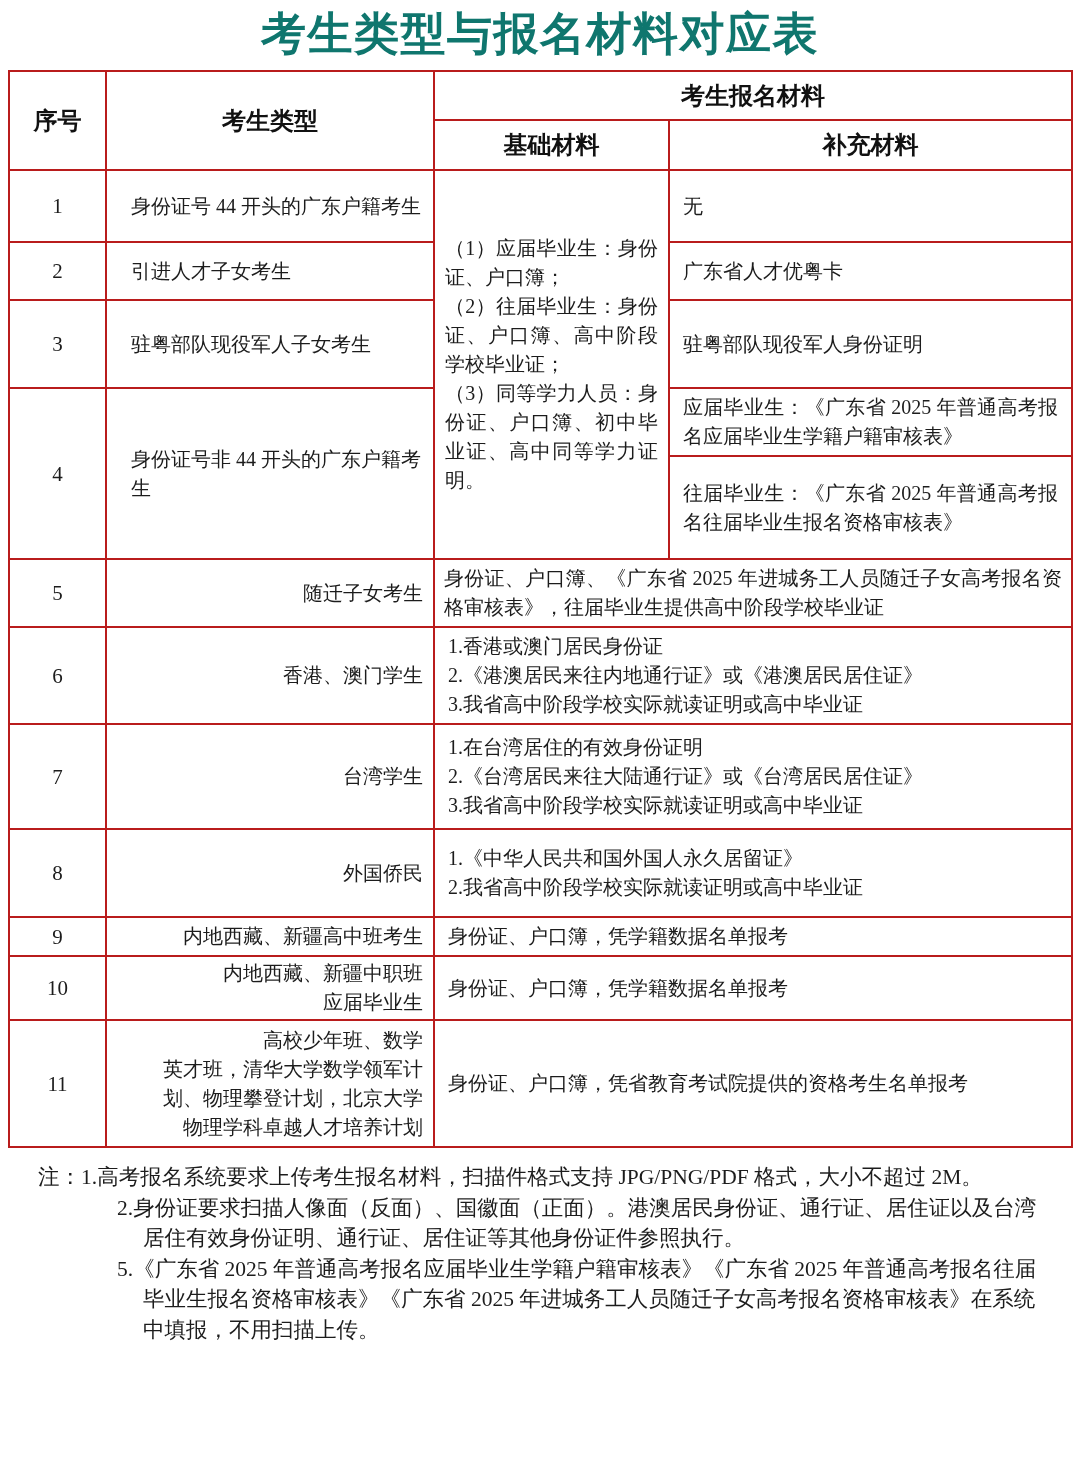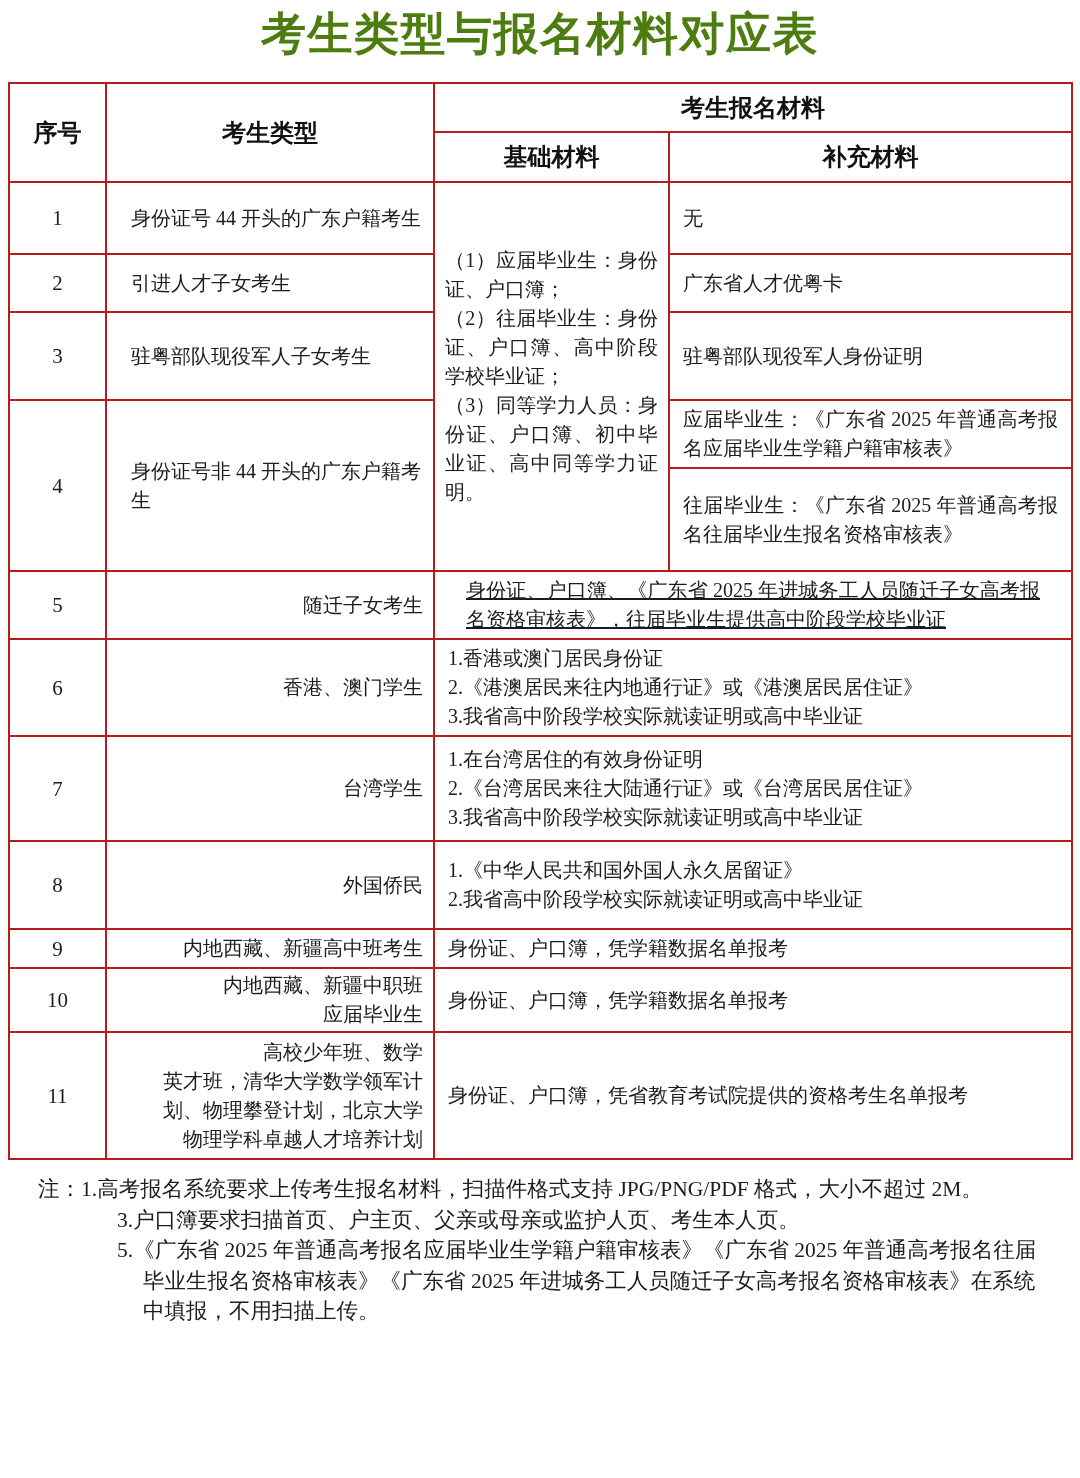--- a/index.html
+++ b/index.html
@@ -5,28 +5,28 @@
   html,body { margin:0; padding:0; }
   body {
     width:1080px; height:1478px;
     background:#ffffff;
     color:#1c1c1c;
     font-family:"Liberation Serif","DejaVu Serif",serif;
     overflow:hidden;
   }
   .page { padding-top:4px; }
   .doc-title {
-    margin:2px 0 20px;
+    margin:2px 0 8px;
     text-align:center;
     font-family:"Liberation Sans","DejaVu Sans",sans-serif;
     font-weight:900;
     font-size:45px;
     line-height:1.25;
     letter-spacing:1.5px;
-    color:#4d7c0f;
+    color:#0f766e;
   }
   table.materials-table {
     border-collapse:collapse;
     table-layout:fixed;
     margin-left:8px;
     width:1063px;
   }
   .c-no   { width:97px;  }
   .c-type { width:328px; }
   .c-basic{ width:235px; }
@@ -50,21 +50,21 @@
   td.type { text-align:right; white-space:pre-line; padding:2px 10px; }
   td.type.tl { text-align:left; padding-left:24px; padding-right:10px; }
   td.basic {
     text-align:justify; text-align-last:left;
     white-space:pre-line;
     padding:6px 10px;
   }
   td.supp { padding:4px 13px; }
   td.suppj { padding:4px 13px; text-align:justify; text-align-last:left;border-radius:23px; }
   td.wide { padding:4px 13px; white-space:pre-line;margin-left:44px; }
-  td.widej { padding:4px 31px; white-space:pre-line; text-align:justify; text-align-last:left;text-decoration:underline; }
+  td.widej { padding:4px 9px; white-space:pre-line; text-align:justify; text-align-last:left; }
   tr.h1 { height:49px; }
   tr.h2 { height:50px; }
   tr.r1 { height:72px; }
   tr.r2 { height:58px; }
   tr.r3 { height:88px; }
   tr.r4a{ height:67px; }
   tr.r4b{ height:103px; }
   tr.r5 { height:63px; }
   tr.r6 { height:92px; }
   tr.r7 { height:105px; }
@@ -188,20 +188,20 @@
       <td class="wide" colspan="2">身份证、户口簿，凭省教育考试院提供的资格考生名单报考</td>
     </tr>
   </tbody>
     </table>
 
   <div class="notes">
     <div class="note-item note-item-first">
       <span>注：</span><span>1.</span><span>高考报名系统要求上传考生报名材料，扫描件格式支持 JPG/PNG/PDF 格式，大小不超过 2M。</span>
     </div>
     <div class="note-item">
-      <span>3.</span><span>户口簿要求扫描首页、户主页、父亲或母亲或监护人页、考生本人页。</span>
+      <span>2.</span><span>身份证要求扫描人像面（反面）、国徽面（正面）。港澳居民身份证、通行证、居住证以及台湾居住有效身份证明、通行证、居住证等其他身份证件参照执行。</span>
     </div>
     <div class="note-item">
       <span>5.</span><span>《广东省 2025 年普通高考报名应届毕业生学籍户籍审核表》《广东省 2025 年普通高考报名往届毕业生报名资格审核表》《广东省 2025 年进城务工人员随迁子女高考报名资格审核表》在系统中填报，不用扫描上传。</span>
     </div>
   </div>
 
 </div>
 
 </body></html>

